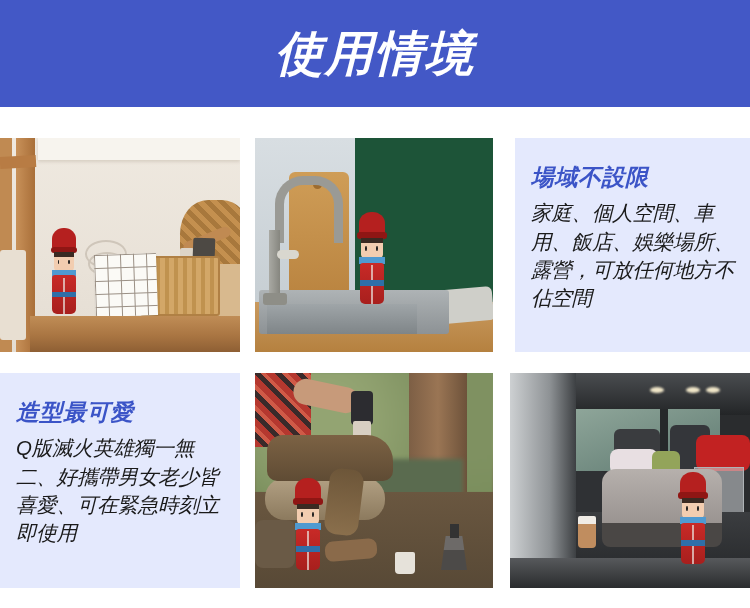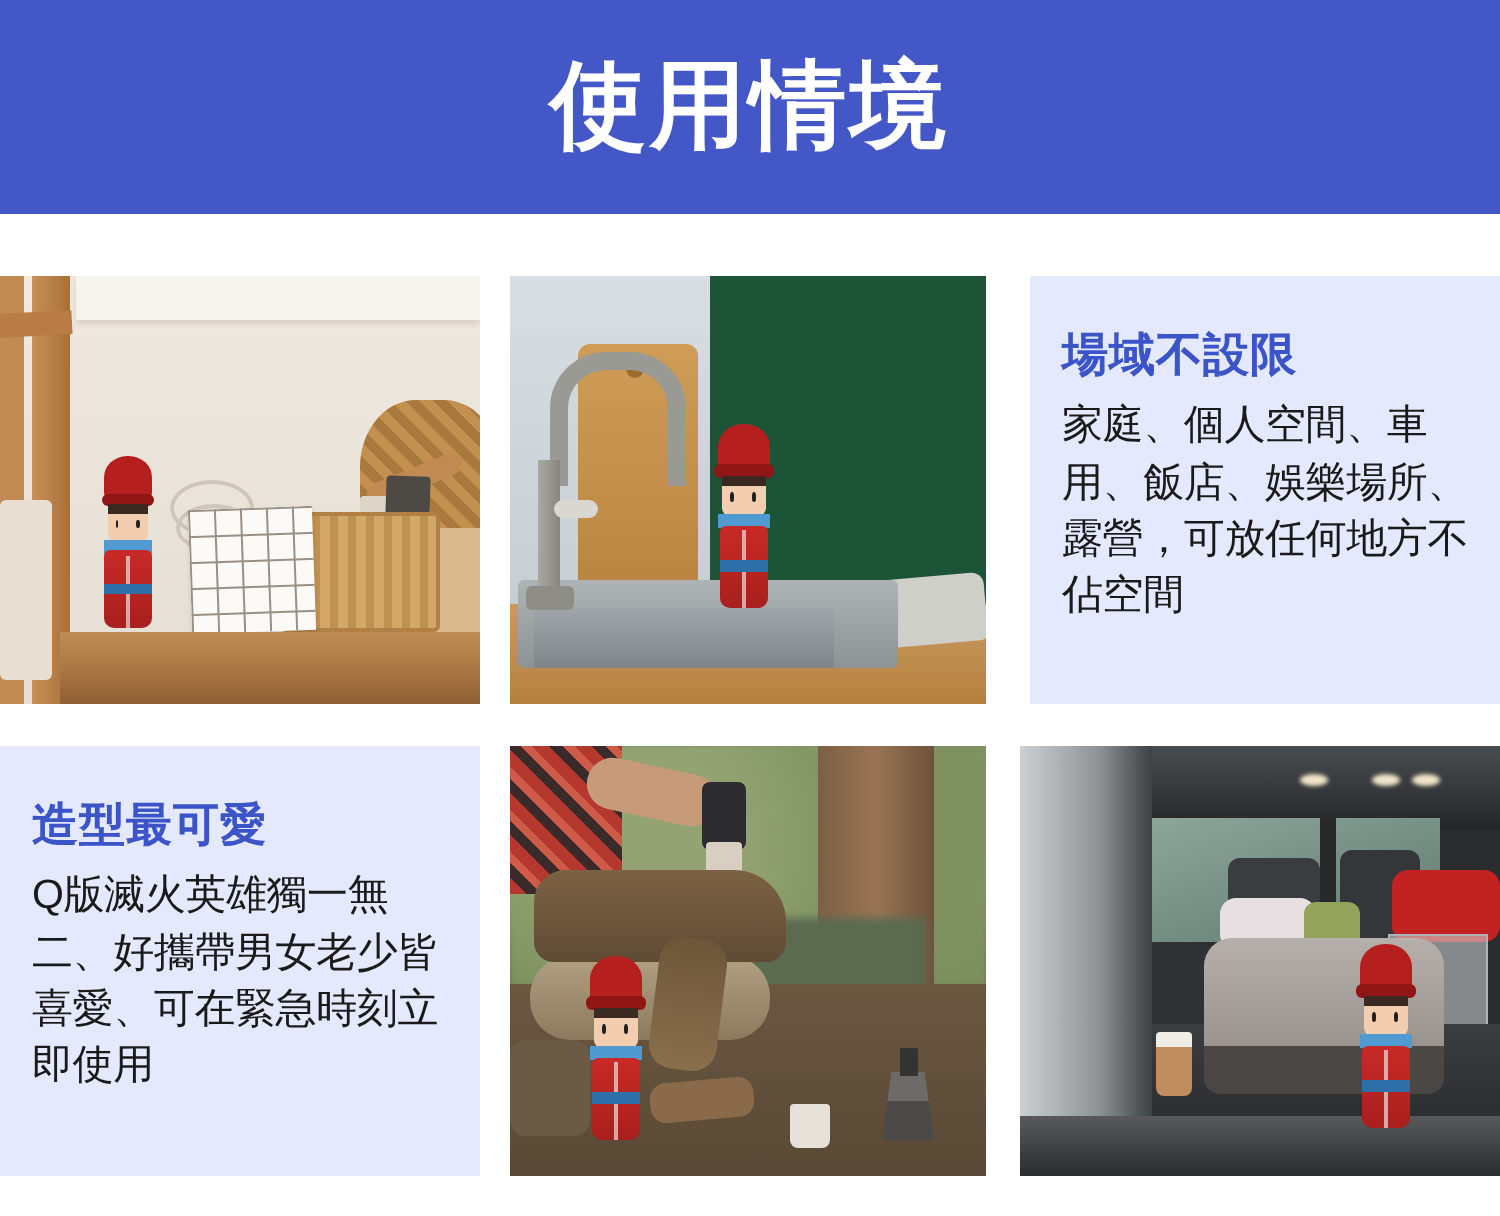--- a/index.html
+++ b/index.html
@@ -2,21 +2,21 @@
 <html><head>
 <meta charset="utf-8">
 <style>
   html,body{margin:0;padding:0;}
   body{
     width:750px;height:608px;
     background:#ffffff;
     font-family:"Liberation Sans","DejaVu Sans",sans-serif;
     overflow:hidden;
   }
-  .page{position:relative;width:750px;height:608px;}
+  .page{position:relative;width:750px;height:608px;font-style:italic;}
 
   
   .banner{
     position:absolute;left:0;top:0;width:750px;height:107px;
     background:#4358c6;
     display:flex;align-items:center;justify-content:center;
   }
   .banner-title{
     color:#ffffff;font-size:48px;font-weight:700;letter-spacing:2px;
     line-height:1;user-select:none;

